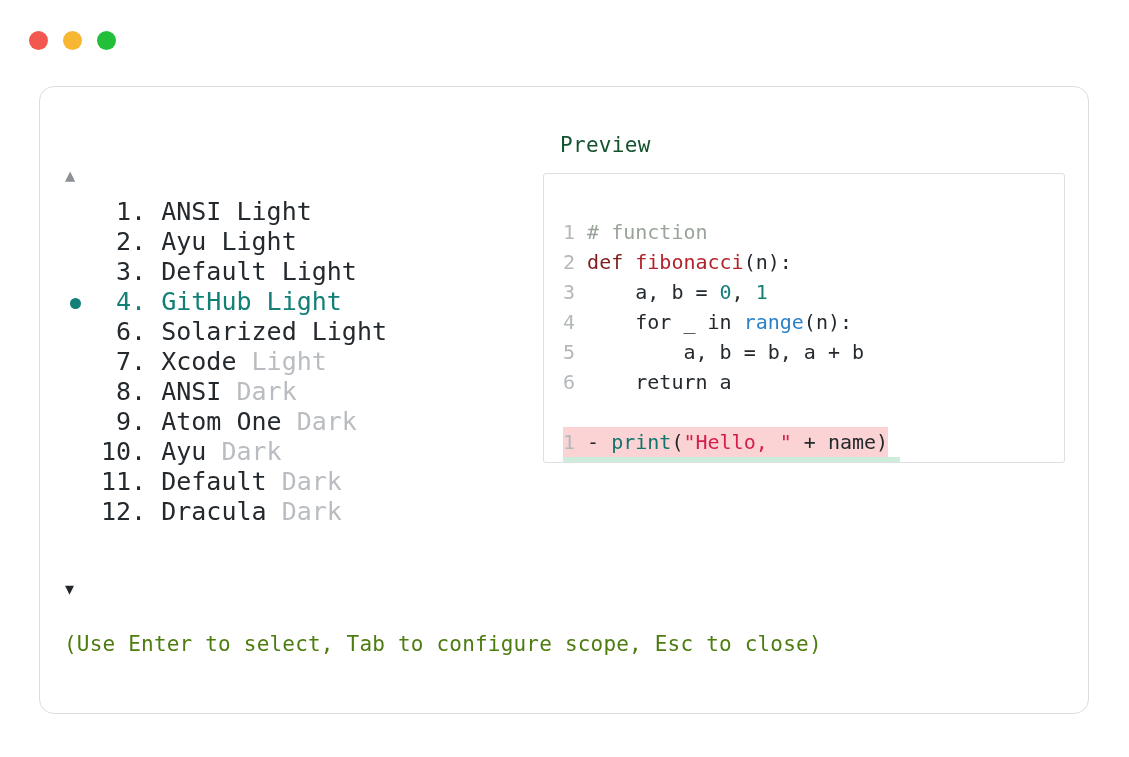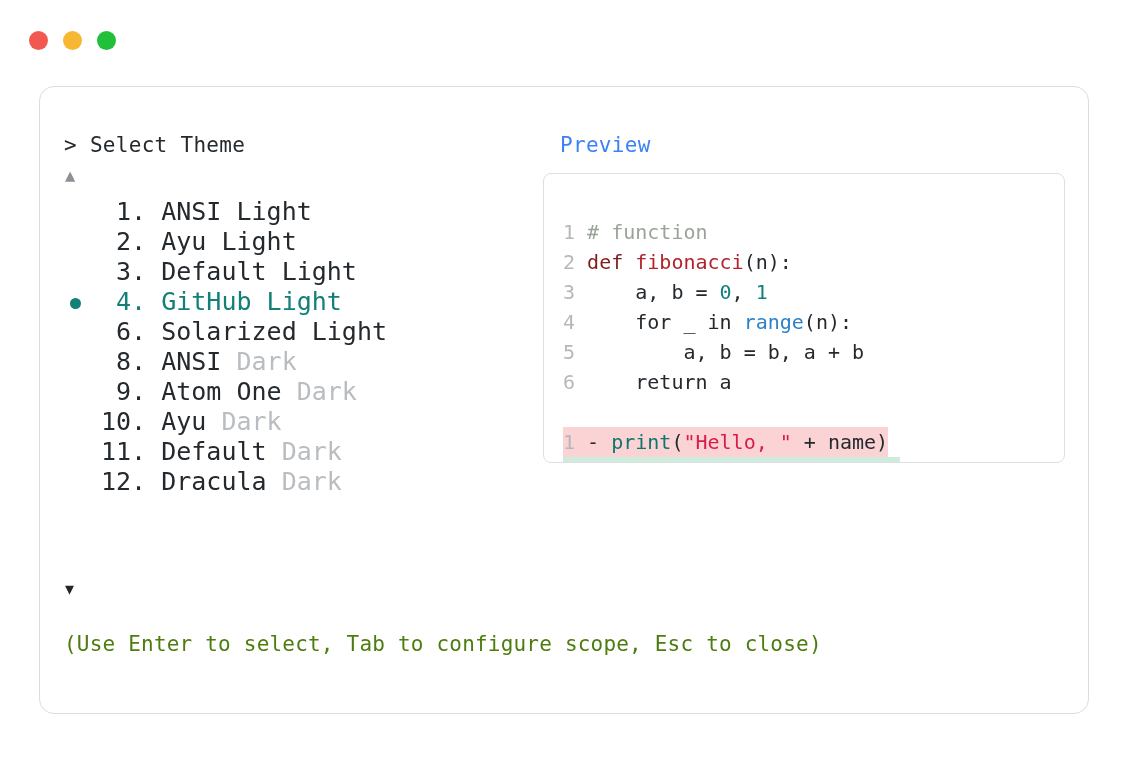--- a/index.html
+++ b/index.html
@@ -65,21 +65,21 @@
     font-size: 21px;
     color: #24292e;
     letter-spacing: 0.3px;
     white-space: pre;
   }
   #preview-header {
     position: absolute;
     left: 496px;
     top: 0;
     font-size: 21px;
-    color: #3b82f6;
+    color: #14532d;
     letter-spacing: 0.3px;
     white-space: pre;
   }
 
   
   #theme-list-panel {
     position: absolute;
     left: 24px;
     top: 78px;
     width: 460px;
@@ -154,21 +154,21 @@
 
   
   #preview-box {
     position: absolute;
     left: 503px;
     top: 86px;
     width: 522px;
     height: 290px;
     box-sizing: border-box;
     border: 1.4px solid #dedfe1;
-    border-radius: 8px;
+    border-radius: 3px;
     background: #ffffff;
     overflow: hidden;
   }
   #code-block {
     position: absolute;
     left: 19px;
     top: 43px;
     white-space: pre;
     font-size: 20px;
     line-height: 30px;
@@ -215,33 +215,33 @@
 <div id="traffic-lights">
   <span class="dot" style="background: rgb(242, 88, 79);"></span>
   <span class="dot" style="background: rgb(247, 183, 51);"></span>
   <span class="dot" style="background: rgb(34, 191, 58);"></span>
 </div>
 
 <div id="theme-card">
   <div class="card-inner">
 
     <div id="column-headers">
-      <div id="select-theme-header">&gt; Select Theme</div>
       <div id="preview-header">Preview</div>
     </div>
 
     <div id="theme-list-panel">
       <div id="scroll-up-arrow">▲</div>
 
       <ul id="theme-list">
           <li class="theme-row"><span class="theme-bullet"></span><span class="theme-text"><span class="theme-num"> 1. </span><span class="theme-name">ANSI </span><span class="theme-variant">Light</span></span></li>
           <li class="theme-row"><span class="theme-bullet"></span><span class="theme-text"><span class="theme-num"> 2. </span><span class="theme-name">Ayu </span><span class="theme-variant">Light</span></span></li>
           <li class="theme-row"><span class="theme-bullet"></span><span class="theme-text"><span class="theme-num"> 3. </span><span class="theme-name">Default </span><span class="theme-variant">Light</span></span></li>
           <li class="theme-row selected"><span class="theme-bullet"></span><span class="theme-text"><span class="theme-num"> 4. </span><span class="theme-name">GitHub </span><span class="theme-variant">Light</span></span></li>
           <li class="theme-row"><span class="theme-bullet"></span><span class="theme-text"><span class="theme-num"> 6. </span><span class="theme-name">Solarized </span><span class="theme-variant">Light</span></span></li>
+          <li class="theme-row"><span class="theme-bullet"></span><span class="theme-text"><span class="theme-num"> 7. </span><span class="theme-name">Xcode </span><span class="theme-variant muted">Light</span></span></li>
           <li class="theme-row"><span class="theme-bullet"></span><span class="theme-text"><span class="theme-num"> 8. </span><span class="theme-name">ANSI </span><span class="theme-variant muted">Dark</span></span></li>
           <li class="theme-row"><span class="theme-bullet"></span><span class="theme-text"><span class="theme-num"> 9. </span><span class="theme-name">Atom One </span><span class="theme-variant muted">Dark</span></span></li>
           <li class="theme-row"><span class="theme-bullet"></span><span class="theme-text"><span class="theme-num">10. </span><span class="theme-name">Ayu </span><span class="theme-variant muted">Dark</span></span></li>
           <li class="theme-row"><span class="theme-bullet"></span><span class="theme-text"><span class="theme-num">11. </span><span class="theme-name">Default </span><span class="theme-variant muted">Dark</span></span></li>
           <li class="theme-row"><span class="theme-bullet"></span><span class="theme-text"><span class="theme-num">12. </span><span class="theme-name">Dracula </span><span class="theme-variant muted">Dark</span></span></li>
         </ul>
 
       <div id="scroll-down-arrow">▼</div>
     </div>
 

